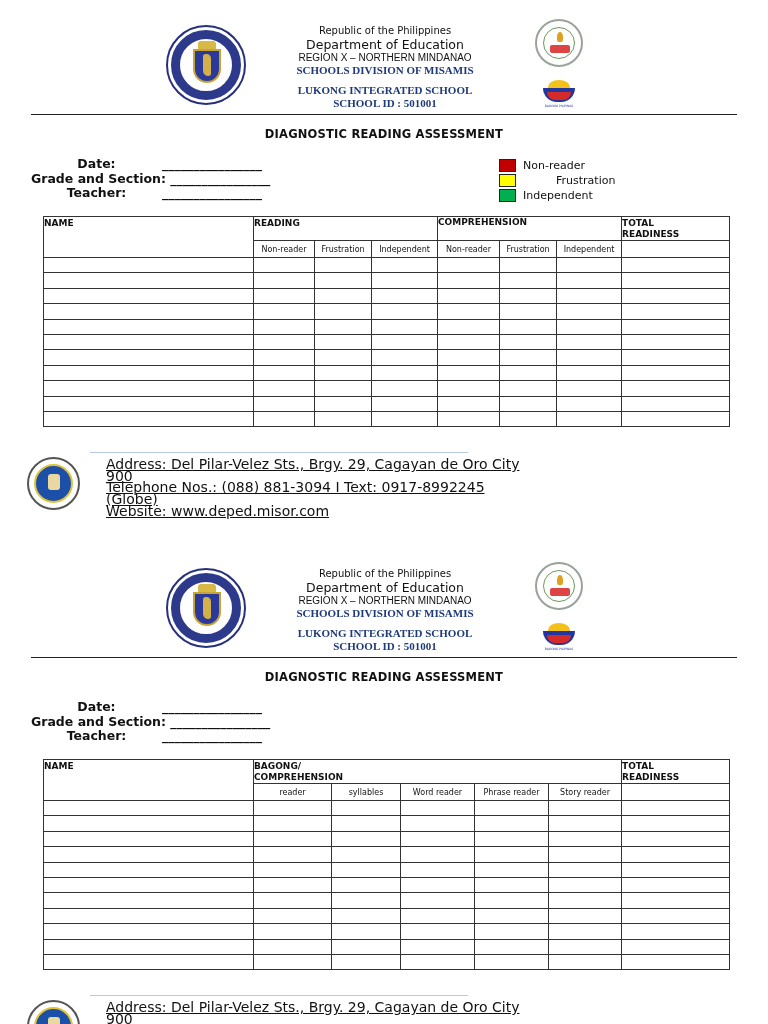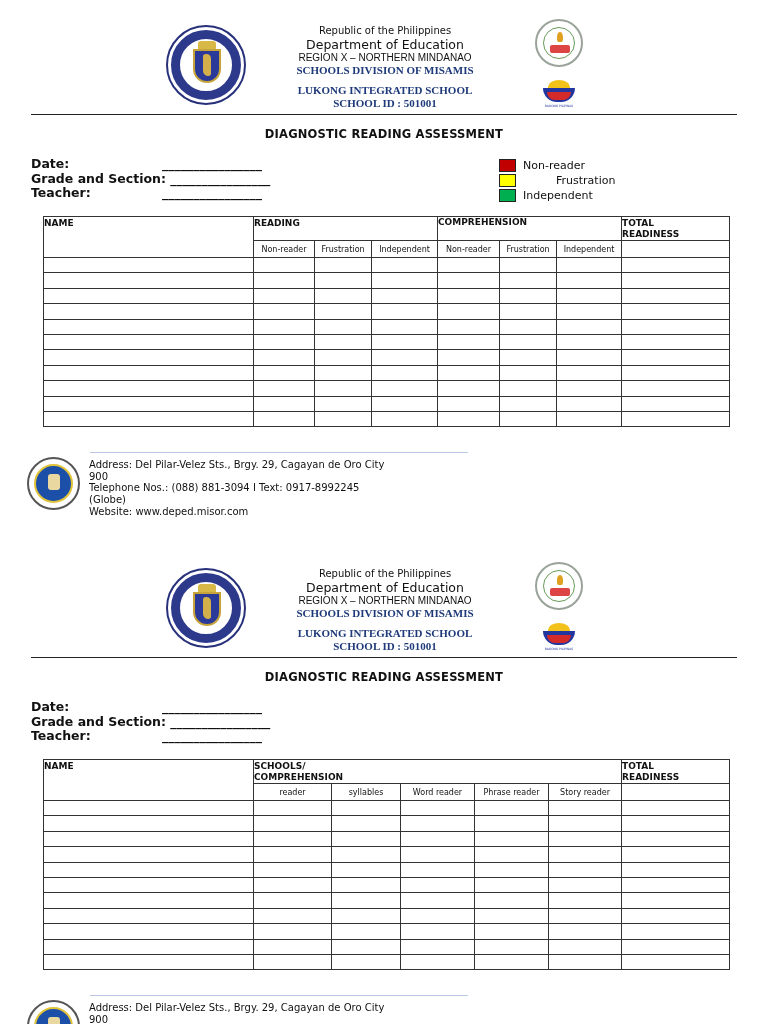--- a/index.html
+++ b/index.html
@@ -40,40 +40,40 @@
   .hdr-dept { font-family: "DejaVu Sans", sans-serif; font-size: 12.5px; line-height: 15px; color:#111; }
   .hdr-region { font-family: Liberation Sans, sans-serif; font-size: 10px; line-height: 12px; color:#111; }
   .hdr-division { font-family: "Liberation Serif", serif; font-size: 11px; font-weight: bold; line-height: 13px; color:#1f3a7a; }
   .hdr-school { font-family: "Liberation Serif", serif; font-size: 11px; font-weight: bold; line-height: 13px; color:#1f3a7a; }
 
   .hr-main { position:absolute; left: 31px; width: 706px; height: 0; border-top: 1.5px solid #222; }
 
   .title { position:absolute; left: 0; width: 768px; text-align:center; font-size: 11.5px; font-weight: bold; letter-spacing: 0.2px; }
 
   .fields { position:absolute; left: 31px; font-size: 12.5px; font-weight: bold; line-height: 14.5px; }
-  .fields .row { display:flex; white-space: pre; }
+  .fields .row { display:flex; white-space: pre; text-align: center; }
   .fields .lbl { display:inline-block; }
   .fields .line { font-weight: bold; }
 
   .legend { position:absolute; left: 499px; font-size: 11px; line-height: 15px; }
   .legend .item { display:flex; align-items:center; height: 15px; }
   .legend .sw { width: 17px; height: 13px; border: 1px solid #222; margin-right: 7px; }
 
   table.grid { position:absolute; left: 43px; border-collapse: collapse; table-layout: fixed; }
   table.grid td, table.grid th { border: 1px solid #333; padding: 0; }
   table.grid th { font-size: 9px; font-weight: bold; text-align:left; vertical-align: top; line-height: 11px; }
   table.grid .sub { font-size: 8px; font-weight: normal; text-align:center; vertical-align: middle; height: 17px; }
   table.grid td { height: 15.4px; }
 
   .footer-rule { position:absolute; left: 90px; width: 378px; height: 0; border-top: 1px solid #b9c7e6; }
   .footer-seal { position:absolute; width: 53px; height: 53px; border-radius: 50%; background:#fff;
     border: 2px solid #555; }
   .footer-seal .r1 { position:absolute; inset: 5px; border-radius:50%; background: #1c4fa8; border: 2px solid #e1c33a; }
   .footer-seal .r2 { position:absolute; left: 19px; top: 15px; width: 12px; height: 16px; background:#e9d9a0; border-radius: 3px; }
-  .footer-text { position:absolute; left: 89px; font-size: 10px; line-height: 11.7px; color: #111; }
+  .footer-text { position:absolute; left: 106px; font-size: 14px; line-height: 11.7px; color: #111; text-decoration: underline; }
 </style>
 </head>
 <body>
 
 <div class="page" style="top:0;">
   <div class="seal-deped" style="left:166px; top:25px;">
     <div class="ring"></div>
       <div class="torch"></div>
       <div class="shield"></div>
       <div class="map"></div>
@@ -345,21 +345,21 @@
         <col style="width:69px">
         <col style="width:74px">
       <col style="width:74px">
         <col style="width:73px">
         <col style="width:108px">
     </colgroup>
     <tbody>
         <tr style="height:23px;">
       <th rowspan="2" style="padding-top:1px;">NAME</th>
       <th colspan="5" style="padding-top:1px;">
-        <div>SCHOOLS/</div>
+        <div>BAGONG/</div>
         <div>COMPREHENSION</div>
       </th>
       <th style="padding-top:1px;">
         <div>TOTAL</div>
         <div>READINESS</div>
       </th>
     </tr>
     <tr>
       <td class="sub">reader</td>
       <td class="sub">syllables</td>

